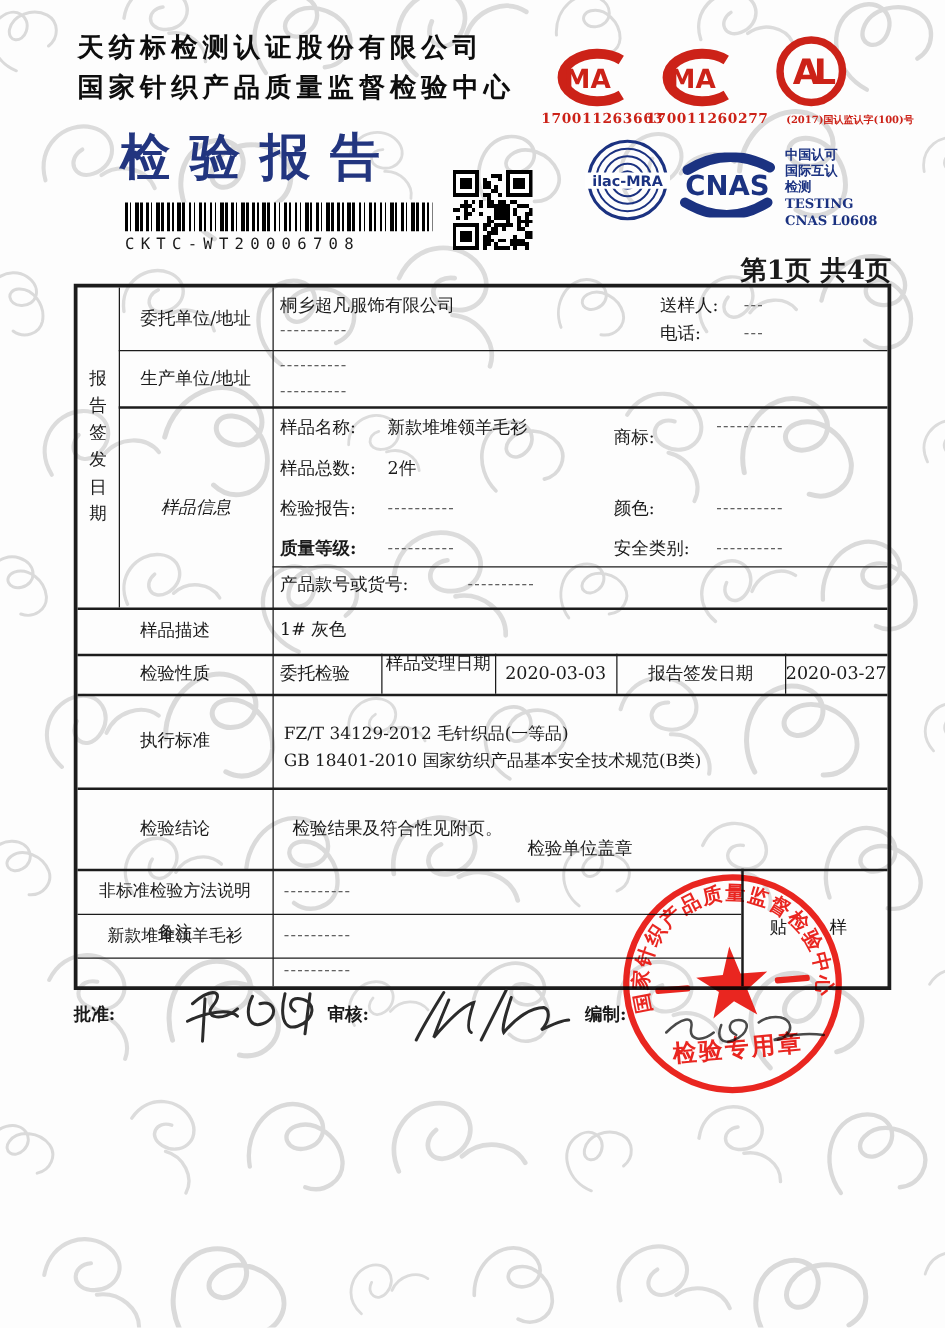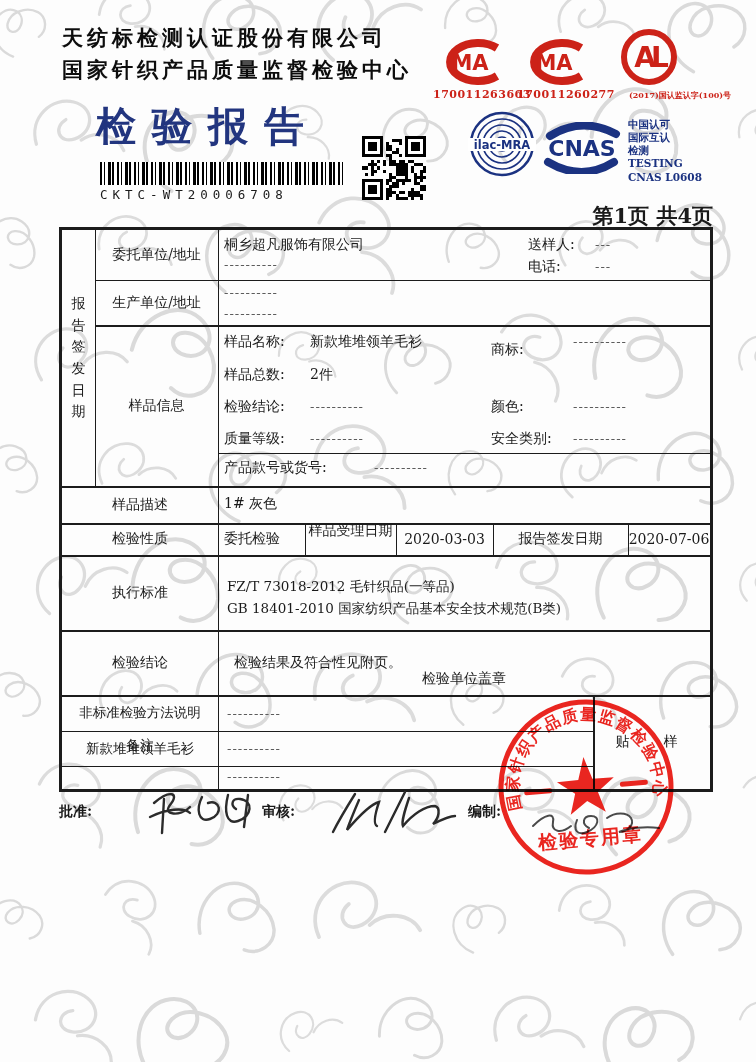--- a/index.html
+++ b/index.html
@@ -486,50 +486,50 @@
       <div class="txt dash" style="left:162px;top:27px;">----------</div>
       <div class="txt" style="left:466px;top:6px;">送样人:</div>
       <div class="txt dash" style="left:533px;top:7px;">---</div>
       <div class="txt" style="left:466px;top:28px;">电话:</div>
       <div class="txt dash" style="left:533px;top:29px;">---</div>
 
       <div class="cell" style="left:33px;top:50px;width:123px;height:45px;">生产单位/地址</div>
       <div class="txt dash" style="left:162px;top:55px;">----------</div>
       <div class="txt dash" style="left:162px;top:76px;">----------</div>
 
-      <div class="cell" style="left:33px;top:95px;width:123px;height:161px;">样品信息</div>
+      <div class="cell" style="left:33px;top:95px;width:123px;height:161px;font-style:italic;">样品信息</div>
       <div class="txt" style="left:162px;top:103px;">样品名称:</div>
       <div class="txt" style="left:248px;top:103px;">新款堆堆领羊毛衫</div>
       <div class="txt" style="left:162px;top:136px;">样品总数:</div>
       <div class="txt" style="left:248px;top:136px;">2件</div>
-      <div class="txt" style="left:162px;top:168px;">检验结论:</div>
+      <div class="txt" style="left:162px;top:168px;">检验报告:</div>
       <div class="txt dash" style="left:248px;top:169px;">----------</div>
-      <div class="txt" style="left:162px;top:200px;">质量等级:</div>
+      <div class="txt" style="left:162px;top:200px;font-weight:bold;">质量等级:</div>
       <div class="txt dash" style="left:248px;top:201px;">----------</div>
       <div class="txt" style="left:429px;top:111px;">商标:</div>
       <div class="txt dash" style="left:511px;top:104px;">----------</div>
       <div class="txt" style="left:429px;top:168px;">颜色:</div>
       <div class="txt dash" style="left:511px;top:169px;">----------</div>
       <div class="txt" style="left:429px;top:200px;">安全类别:</div>
       <div class="txt dash" style="left:511px;top:201px;">----------</div>
       <div class="txt" style="left:162px;top:229px;">产品款号或货号:</div>
       <div class="txt dash" style="left:312px;top:230px;">----------</div>
 
       <div class="cell" style="left:0;top:256px;width:156px;height:37px;">样品描述</div>
       <div class="txt" style="left:162px;top:265px;">1#  灰色</div>
 
       <div class="cell" style="left:0;top:293px;width:156px;height:32px;">检验性质</div>
       <div class="txt" style="left:162px;top:300px;">委托检验</div>
       <div class="cell" style="left:243px;top:293px;width:91px;height:16px;text-align:center;">样品受理日期</div>
       <div class="cell" style="left:334px;top:293px;width:97px;height:32px;">2020-03-03</div>
       <div class="cell" style="left:431px;top:293px;width:135px;height:32px;">报告签发日期</div>
-      <div class="cell" style="left:566px;top:293px;width:82px;height:32px;">2020-07-06</div>
+      <div class="cell" style="left:566px;top:293px;width:82px;height:32px;">2020-03-27</div>
 
       <div class="cell" style="left:0;top:325px;width:156px;height:75px;">执行标准</div>
-      <div class="txt small" style="left:165px;top:348px;">FZ/T 73018-2012   毛针织品(一等品)</div>
+      <div class="txt small" style="left:165px;top:348px;">FZ/T 34129-2012   毛针织品(一等品)</div>
       <div class="txt small" style="left:165px;top:370px;">GB 18401-2010   国家纺织产品基本安全技术规范(B类)</div>
 
       <div class="cell" style="left:0;top:400px;width:156px;height:65px;">检验结论</div>
       <div class="txt" style="left:172px;top:424px;">检验结果及符合性见附页。</div>
       <div class="cell" style="left:156px;top:438px;width:492px;height:22px;">检验单位盖章</div>
 
       <div class="cell small" style="left:0;top:465px;width:156px;height:36px;">非标准检验方法说明</div>
       <div class="txt dash" style="left:165px;top:476px;">----------</div>
 
       <div class="cell small" style="left:0;top:501px;width:156px;height:35px;">新款堆堆领羊毛衫</div>

